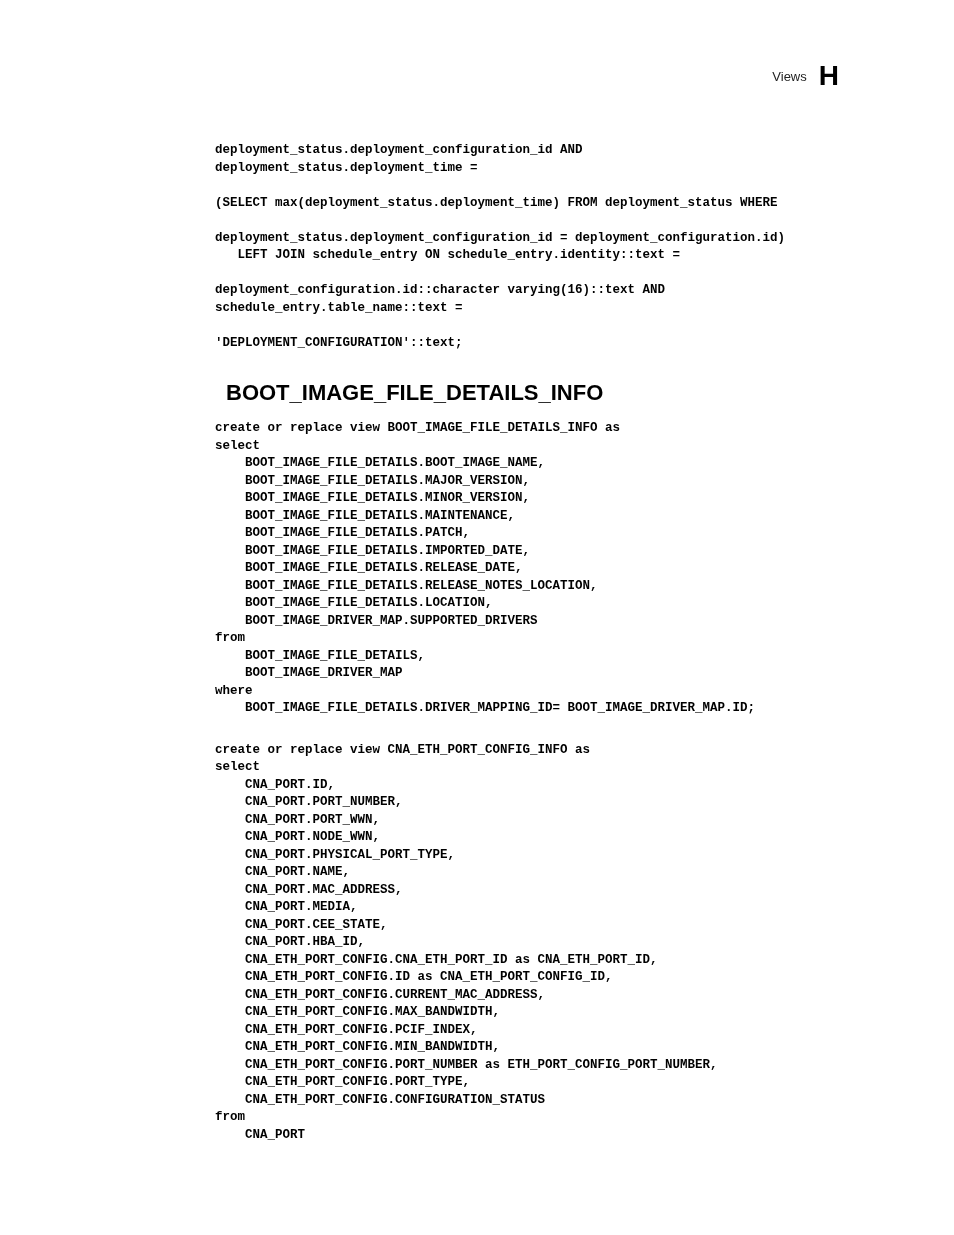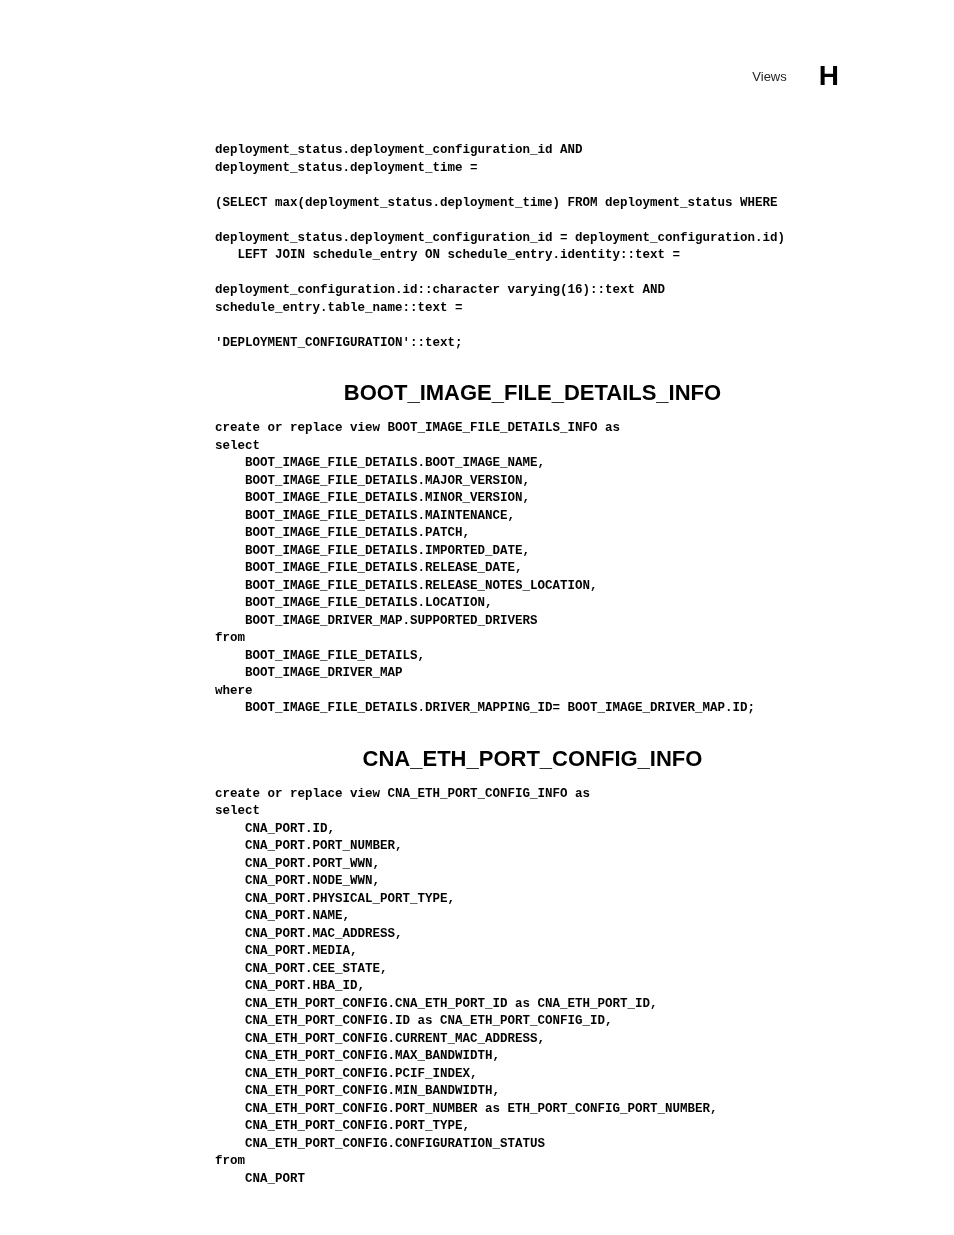--- a/index.html
+++ b/index.html
@@ -11,21 +11,21 @@
     width: 954px;
   }
   .page {
     padding: 60px 115px 60px 215px;
     box-sizing: border-box;
   }
   .header {
     display: flex;
     justify-content: flex-end;
     align-items: center;
-    gap: 32px;
+    gap: 12px;
     margin-bottom: 50px;
     text-align: right;
   }
   .header-label {
     font-size: 13px;
     color: #222;
   }
   .header-letter {
     font-size: 28px;
     font-weight: bold;
@@ -39,21 +39,20 @@
     color: #000;
     margin-bottom: 24px;
     font-weight: bold;
   }
   h2.section {
     font-family: Arial, Helvetica, sans-serif;
     font-size: 22px;
     font-weight: bold;
     margin: 28px 0 14px 11px;
     color: #000;
-    text-align: center;
   }
 </style>
 </head>
 <body>
 
 <div class="page">
 
   <div class="header">
     <span class="header-label">Views</span>
     <span class="header-letter">H</span>
@@ -85,21 +84,20 @@
     BOOT_IMAGE_FILE_DETAILS.RELEASE_DATE,
     BOOT_IMAGE_FILE_DETAILS.RELEASE_NOTES_LOCATION,
     BOOT_IMAGE_FILE_DETAILS.LOCATION,
     BOOT_IMAGE_DRIVER_MAP.SUPPORTED_DRIVERS
 from
     BOOT_IMAGE_FILE_DETAILS,
     BOOT_IMAGE_DRIVER_MAP
 where
     BOOT_IMAGE_FILE_DETAILS.DRIVER_MAPPING_ID= BOOT_IMAGE_DRIVER_MAP.ID;</div>
 
-  <h2 class="section">CNA_ETH_PORT_CONFIG_INFO</h2>
 
   <div class="codeblock">create or replace view CNA_ETH_PORT_CONFIG_INFO as
 select
     CNA_PORT.ID,
     CNA_PORT.PORT_NUMBER,
     CNA_PORT.PORT_WWN,
     CNA_PORT.NODE_WWN,
     CNA_PORT.PHYSICAL_PORT_TYPE,
     CNA_PORT.NAME,
     CNA_PORT.MAC_ADDRESS,

